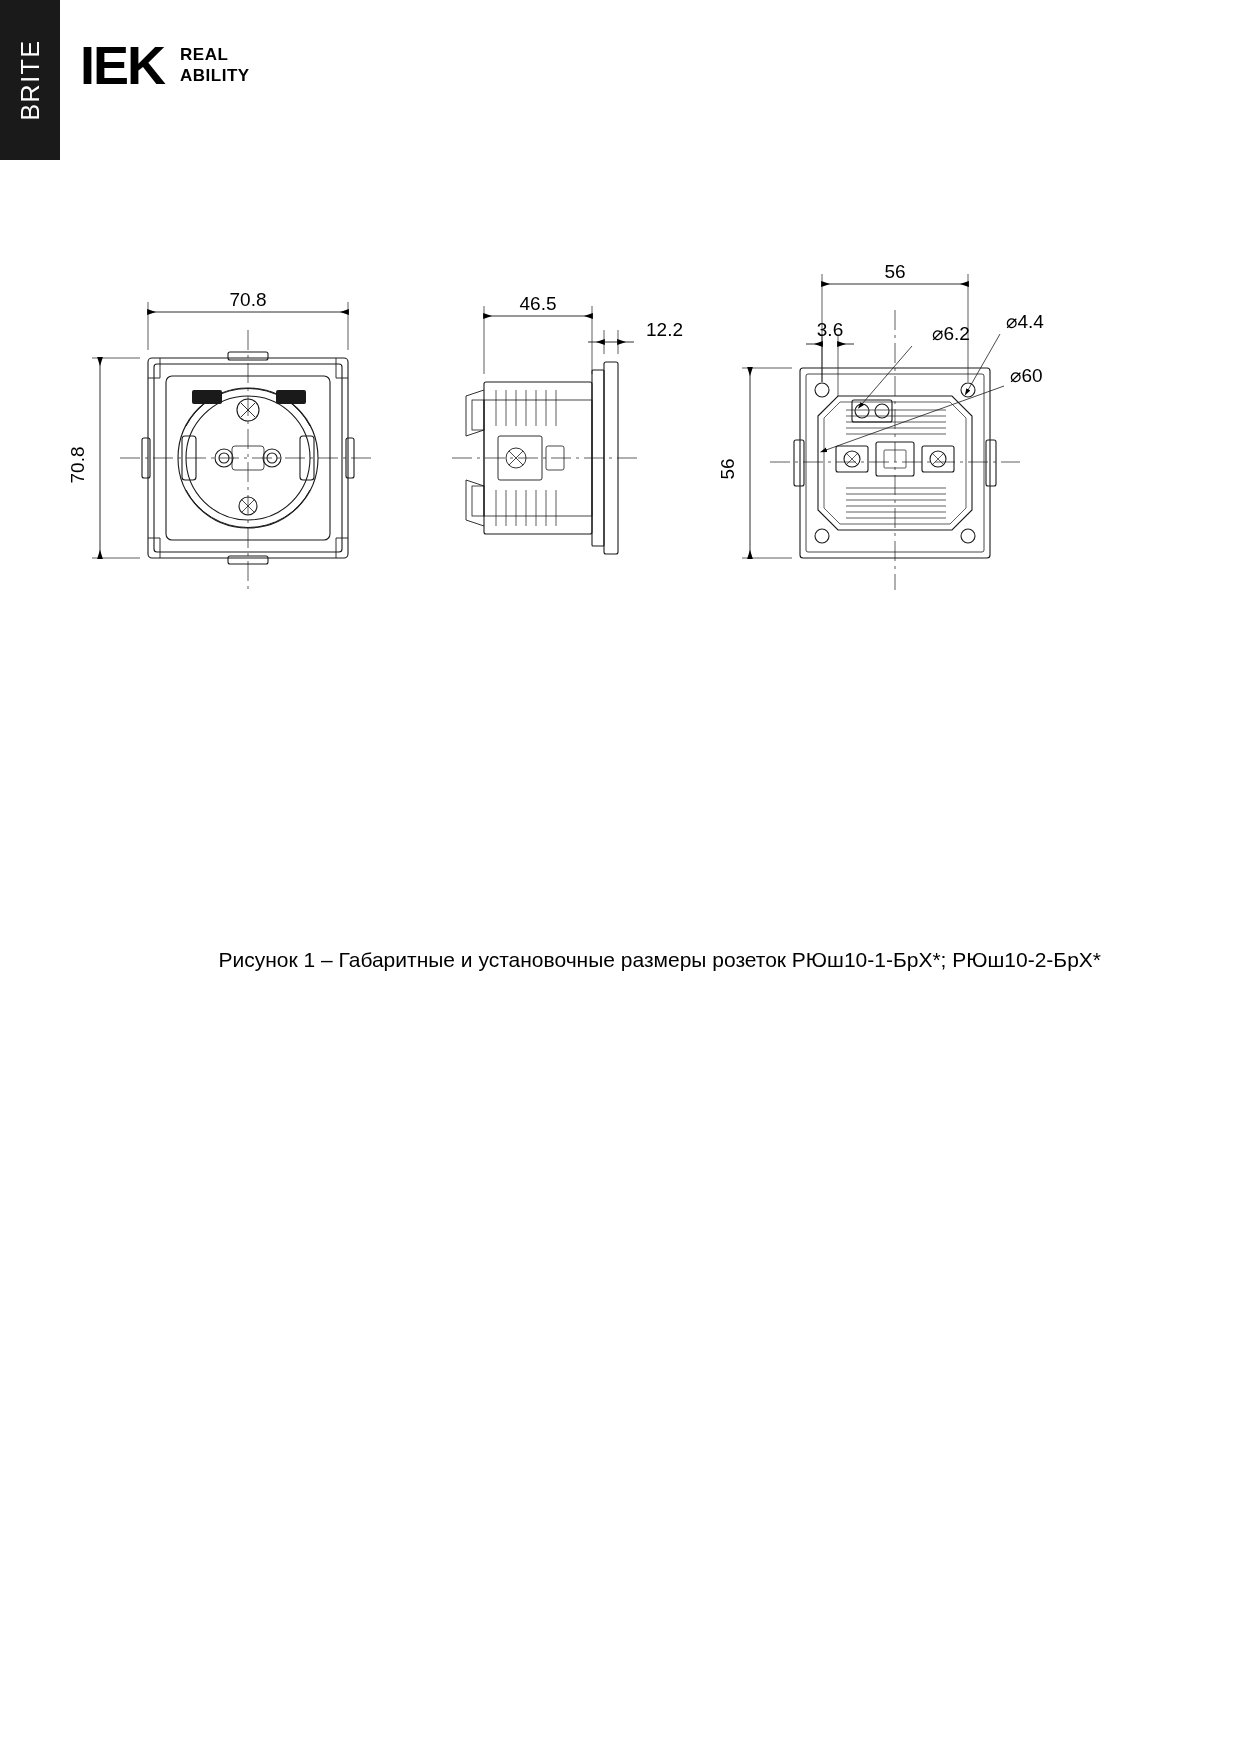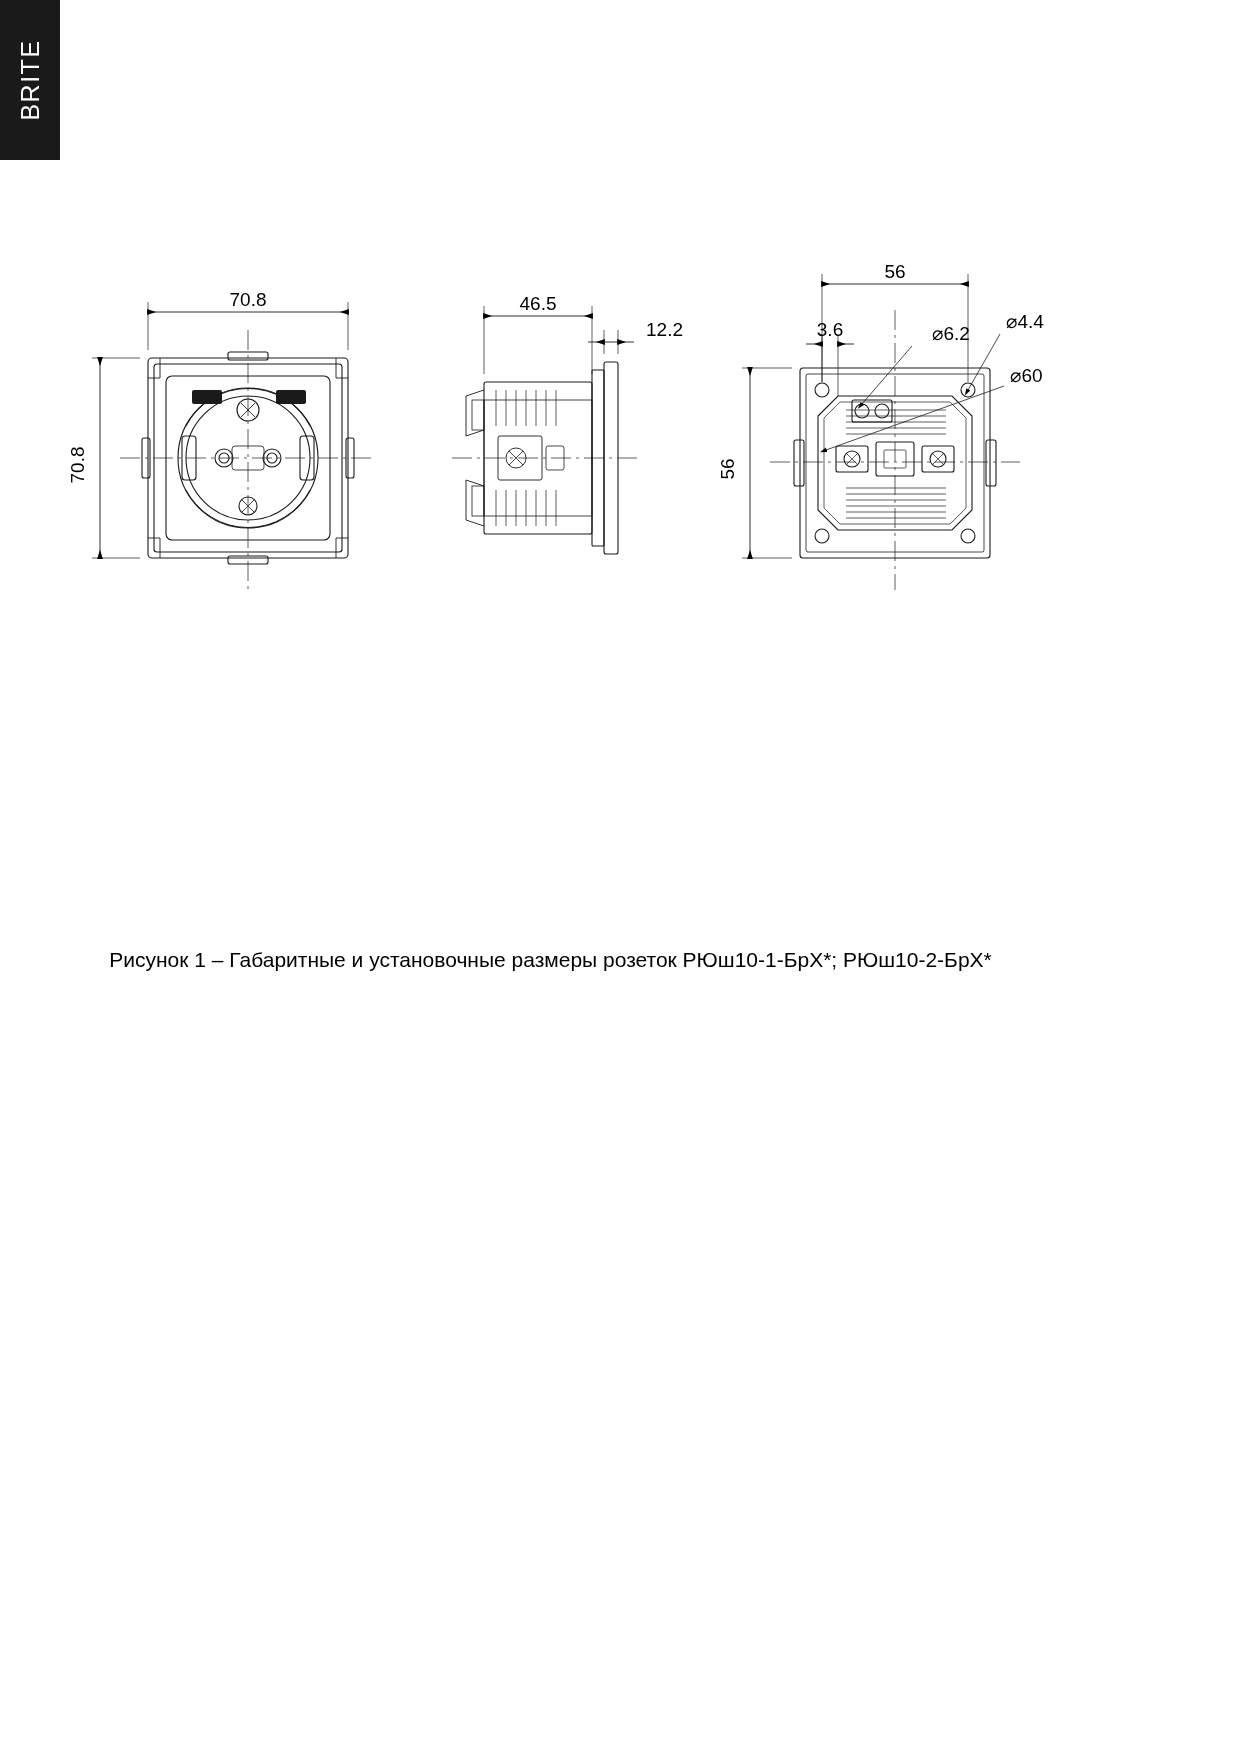--- a/index.html
+++ b/index.html
@@ -75,32 +75,39 @@
   .drawing-area svg {
     display: block;
   }
 
   
   .figure-caption {
     position: absolute;
     top: 948px;
     left: 0;
     width: 1101px;
-    text-align: center;
+    text-align: right;
     font-size: 21px;
     font-family: "Liberation Sans", sans-serif;
     color: #000;
   }
 </style>
 </head>
 <body>
 
 <div class="header-band">
   <div class="brand-tab">
     <div class="brand-tab-text">BRITE</div>
+  </div>
+  <div class="logo-block">
+    <div class="logo-iek">IEK</div>
+    <div>
+      <div class="logo-tagline">REAL</div>
+      <div class="logo-tagline">ABILITY</div>
+    </div>
   </div>
 </div>
 
 <div class="drawing-area">
 <svg width="1243" height="420" viewBox="0 0 1243 420" xmlns="http://www.w3.org/2000/svg">
   <defs>
     <marker id="arrI" markerWidth="10" markerHeight="8" refX="9" refY="4" orient="auto">
       <path d="M0,4 L10,0.8 L10,7.2 Z" fill="#000"></path>
     </marker>
     <marker id="arrO" markerWidth="10" markerHeight="8" refX="1" refY="4" orient="auto">

